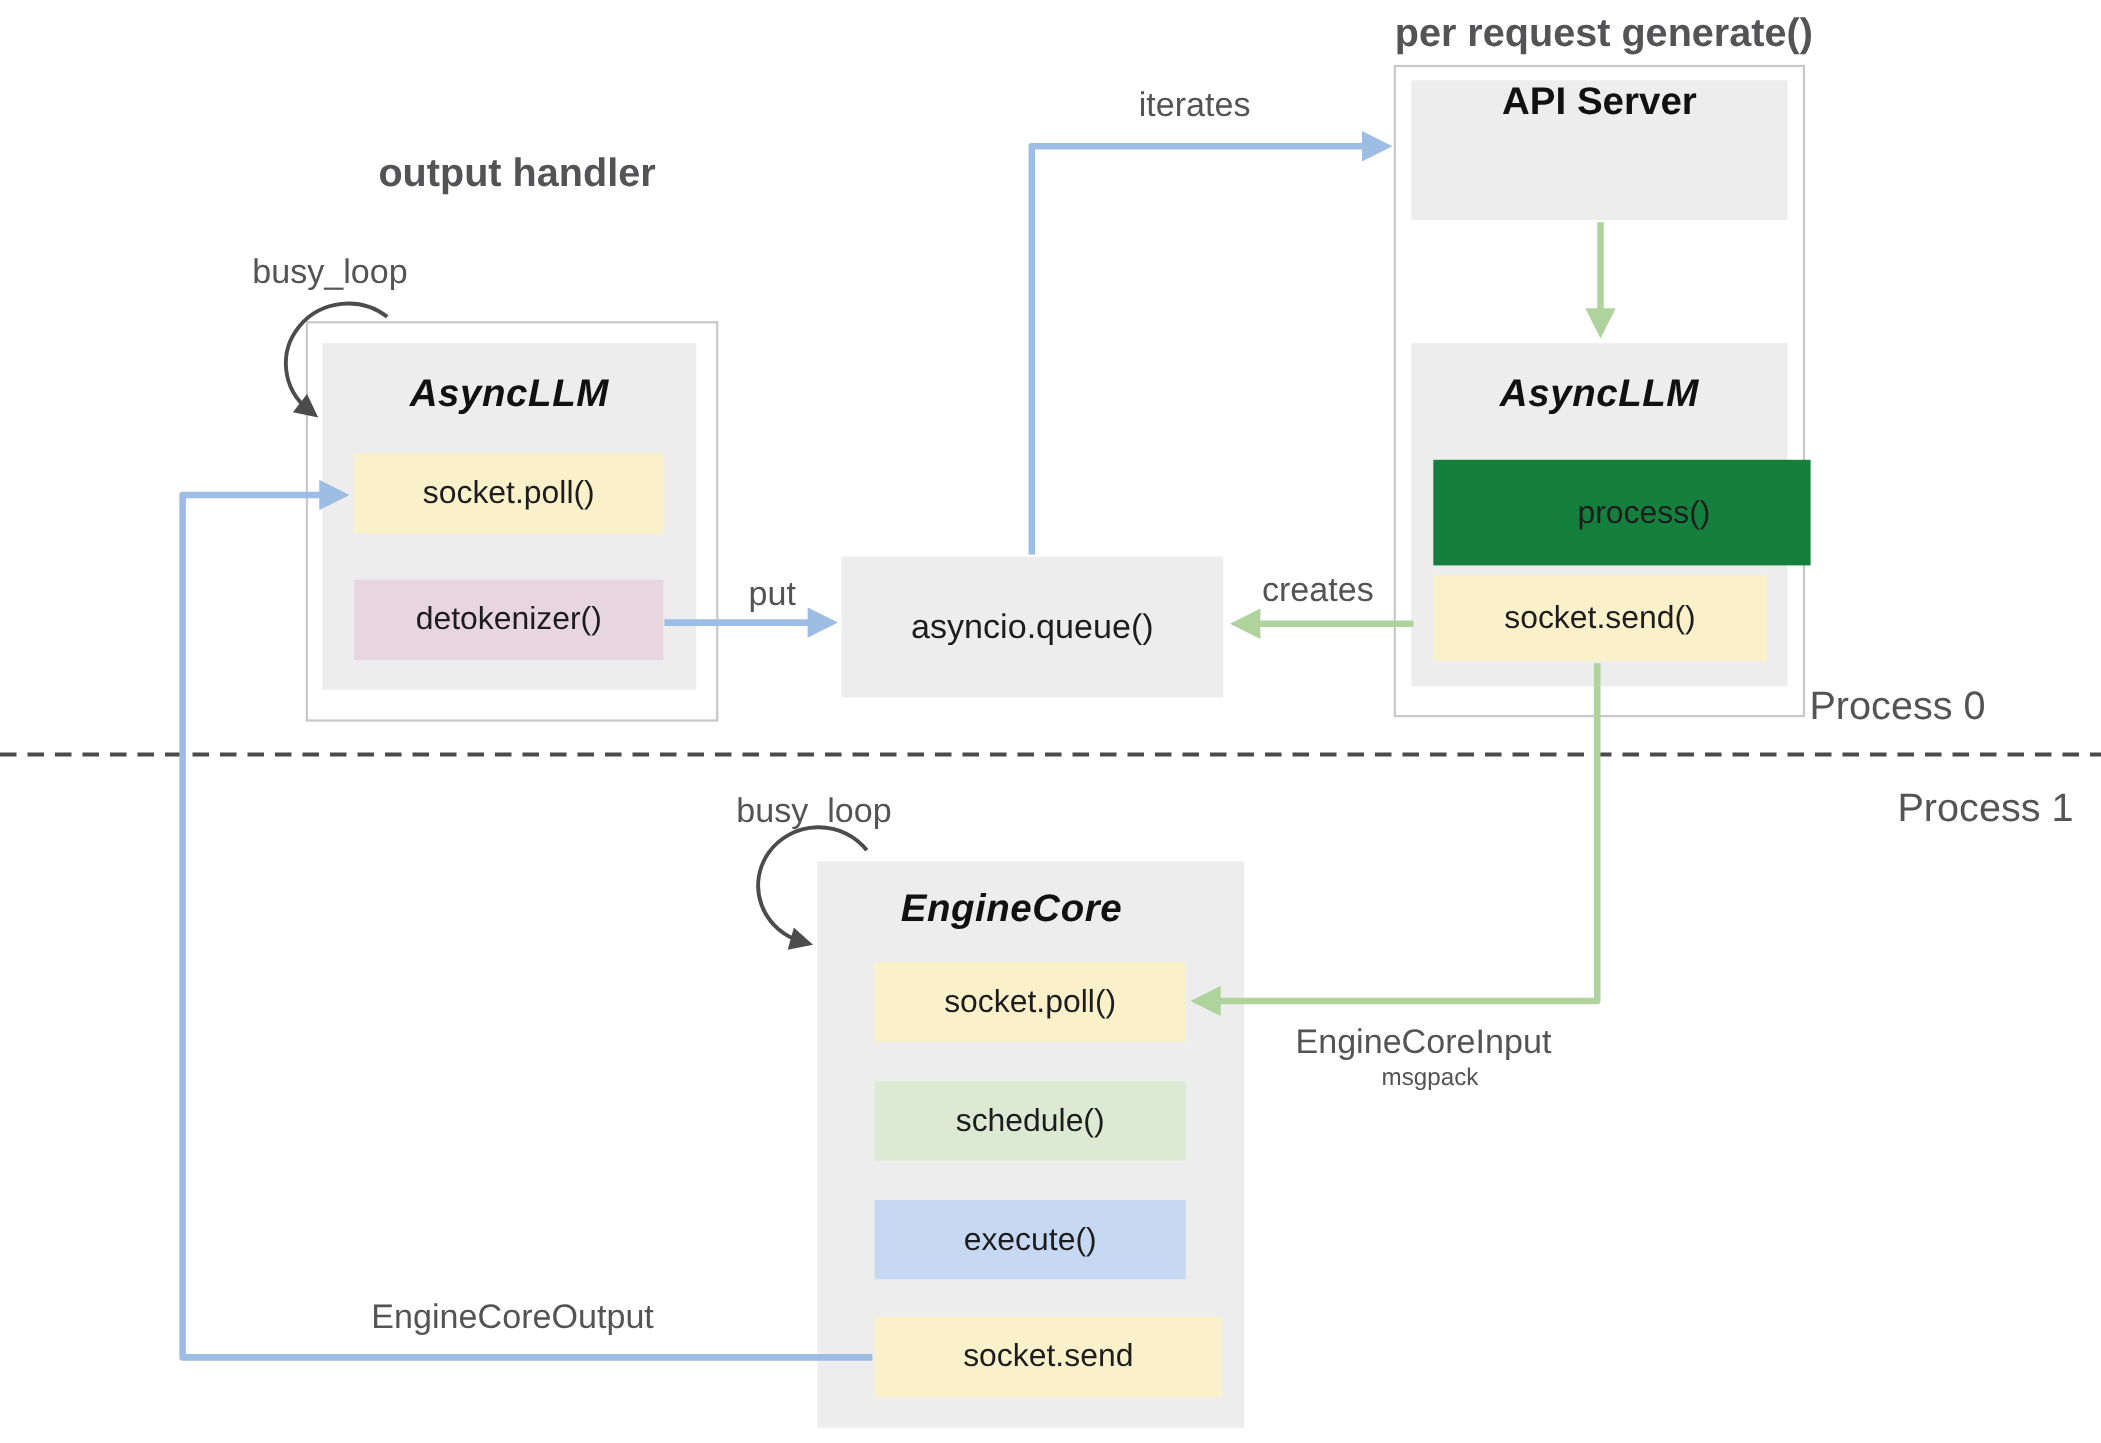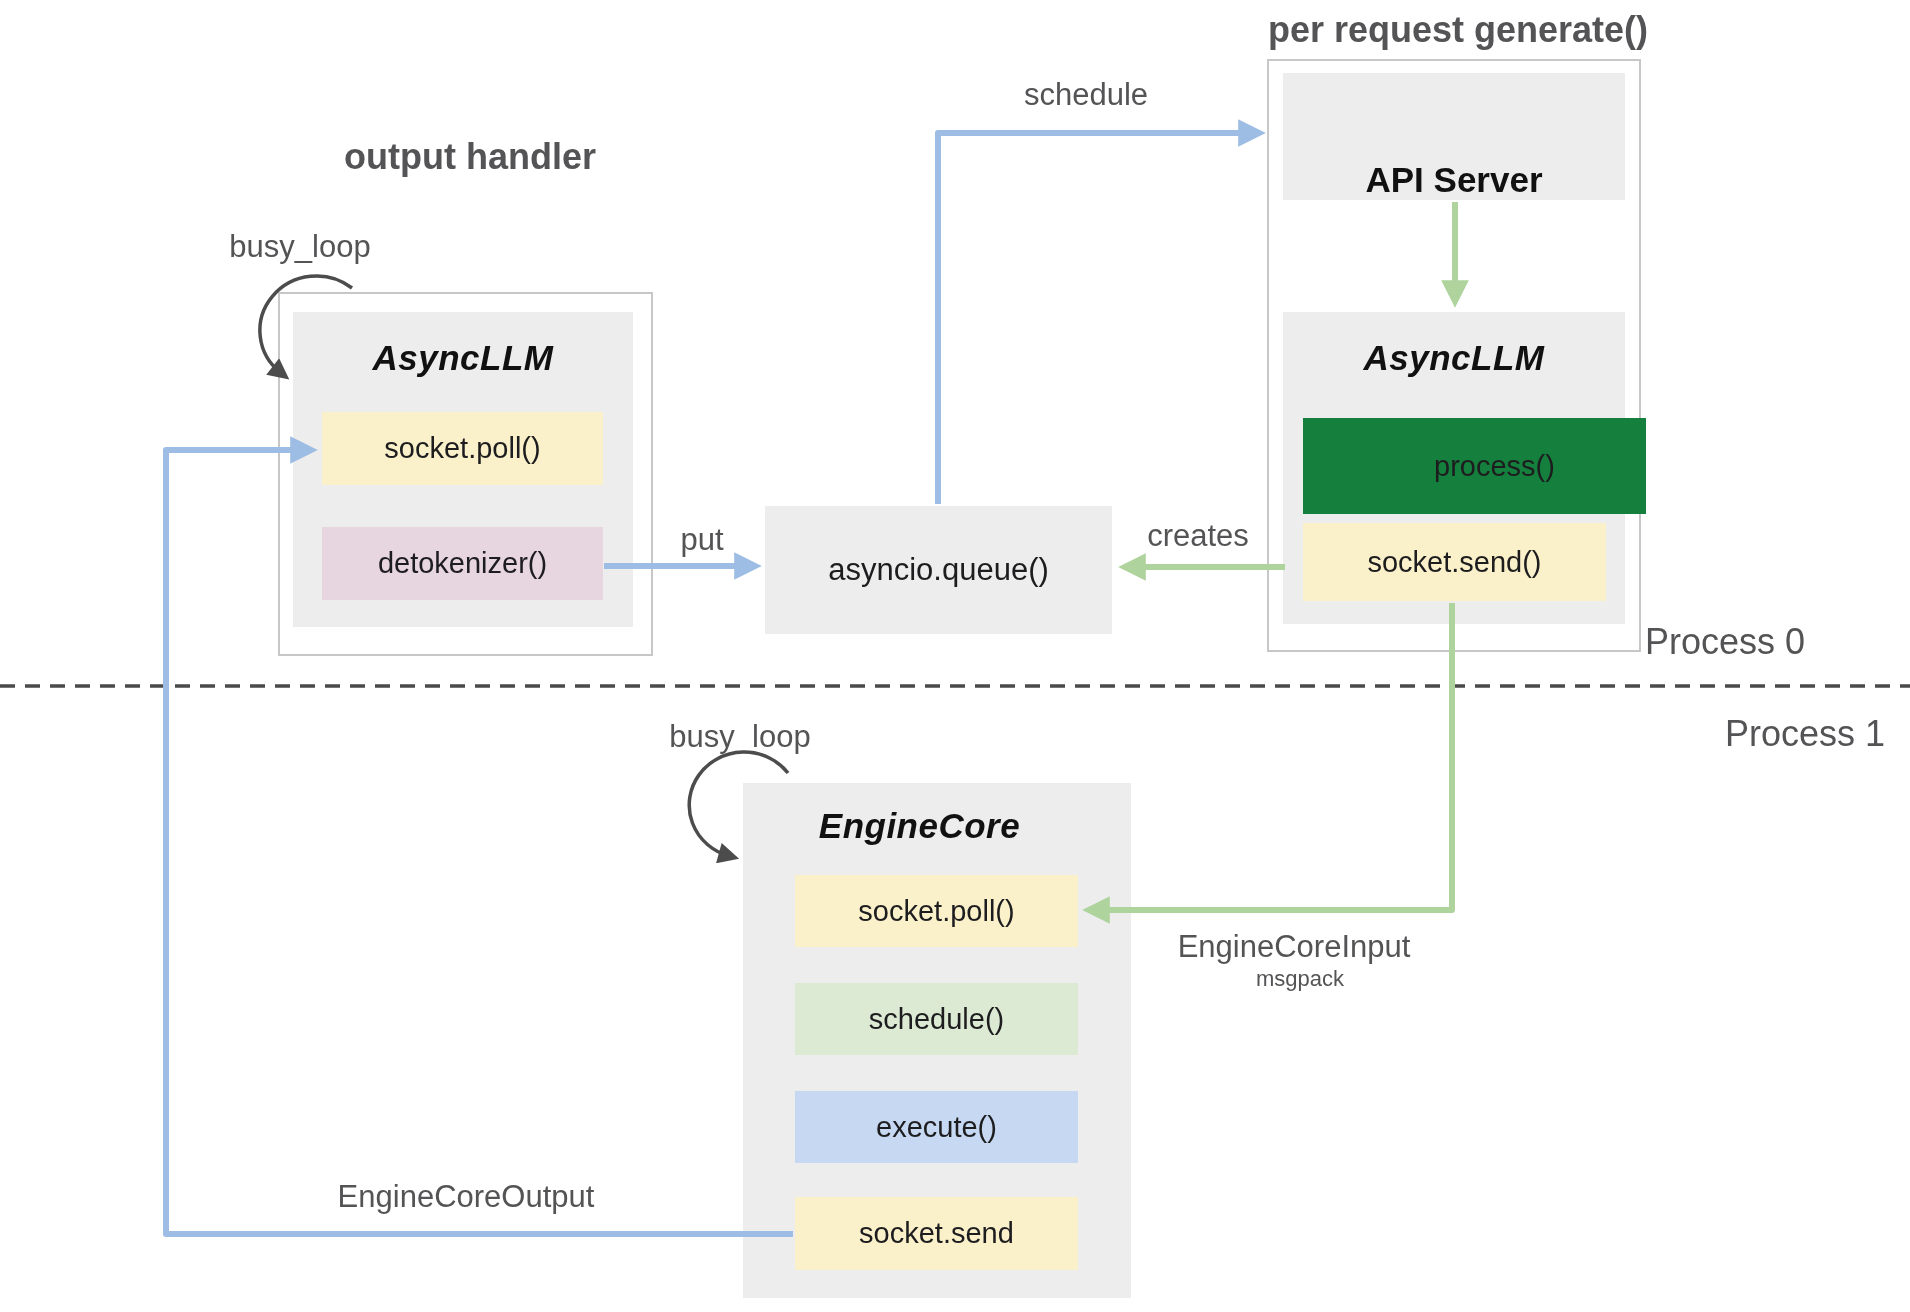--- a/index.html
+++ b/index.html
@@ -48,21 +48,21 @@
   </div>
   <div class="method" style="left: 322px; top: 527px; width: 281px; height: 73px; background-color: rgb(231, 213, 223);">
     <span>detokenizer()</span>
   </div>
 
   <div class="queue-box" style="left: 765px; top: 506px; width: 347px; height: 128px; background-color: rgb(237, 237, 237);">
     <span>asyncio.queue()</span>
   </div>
 
   <div class="abs outer-box" style="left:1267px;top:59px;width:374px;height:593px;"></div>
-  <div class="abs panel" style="left: 1283px; top: 73px; width: 342px; height: 127px; display: flex; align-items: flex-end; justify-content: center; font-weight: bold; font-size: 35px; color: rgb(17, 17, 17); background-color: rgb(237, 237, 237);">
+  <div class="abs panel" style="left: 1283px; top: 73px; width: 342px; height: 127px; display: flex; align-items: flex-start; justify-content: center; font-weight: bold; font-size: 35px; color: rgb(17, 17, 17); background-color: rgb(237, 237, 237);">
     <span>API Server</span>
   </div>
   <div class="abs panel" style="left: 1283px; top: 312px; width: 342px; height: 312px; background-color: rgb(237, 237, 237);"></div>
   <div class="node-title" style="left:1283px;top:338px;width:342px;height:42px;">AsyncLLM</div>
   <div class="method" style="left: 1303px; top: 418px; width: 303px; height: 96px; background-color: #15803d; padding-left: 40px;">
     <span>process()</span>
   </div>
   <div class="method" style="left: 1303px; top: 523px; width: 303px; height: 78px; background-color: rgb(250, 241, 202);">
     <span>socket.send()</span>
   </div>
@@ -71,27 +71,27 @@
   <div class="node-title" style="left:743px;top:806px;width:353px;height:44px;">EngineCore</div>
   <div class="method" style="left: 795px; top: 875px; width: 283px; height: 72px; background-color: rgb(250, 241, 202);">
     <span>socket.poll()</span>
   </div>
   <div class="method" style="left: 795px; top: 983px; width: 283px; height: 72px; background-color: rgb(220, 234, 211);">
     <span>schedule()</span>
   </div>
   <div class="method" style="left: 795px; top: 1091px; width: 283px; height: 72px; background-color: rgb(198, 216, 242);">
     <span>execute()</span>
   </div>
-  <div class="method" style="left: 795px; top: 1197px; width: 283px; height: 73px; background-color: rgb(250, 241, 202);">
+  <div class="method" style="left: 795px; top: 1197px; width: 316px; height: 73px; background-color: rgb(250, 241, 202);">
     <span>socket.send</span>
   </div>
 
   <div class="lbl" style="left:300px;top:247px;">busy_loop</div>
   <div class="lbl" style="left:740px;top:737px;">busy_loop</div>
-  <div class="lbl" style="left:1086px;top:95px;">schedule</div>
+  <div class="lbl" style="left:1086px;top:95px;">iterates</div>
   <div class="lbl" style="left:702px;top:540px;">put</div>
   <div class="lbl" style="left:1198px;top:536px;">creates</div>
   <div class="lbl" style="left:1294px;top:947px;">EngineCoreInput</div>
   <div class="lbl italic" style="left:1300px;top:979px;">msgpack</div>
   <div class="lbl" style="left:466px;top:1197px;">EngineCoreOutput</div>
   <div class="lbl proc-lbl" style="left:1725px;top:642px;">Process 0</div>
   <div class="lbl proc-lbl" style="left:1805px;top:734px;">Process 1</div>
 
   <svg class="overlay" width="1910" height="1312" viewBox="0 0 1910 1312">
     <defs>

